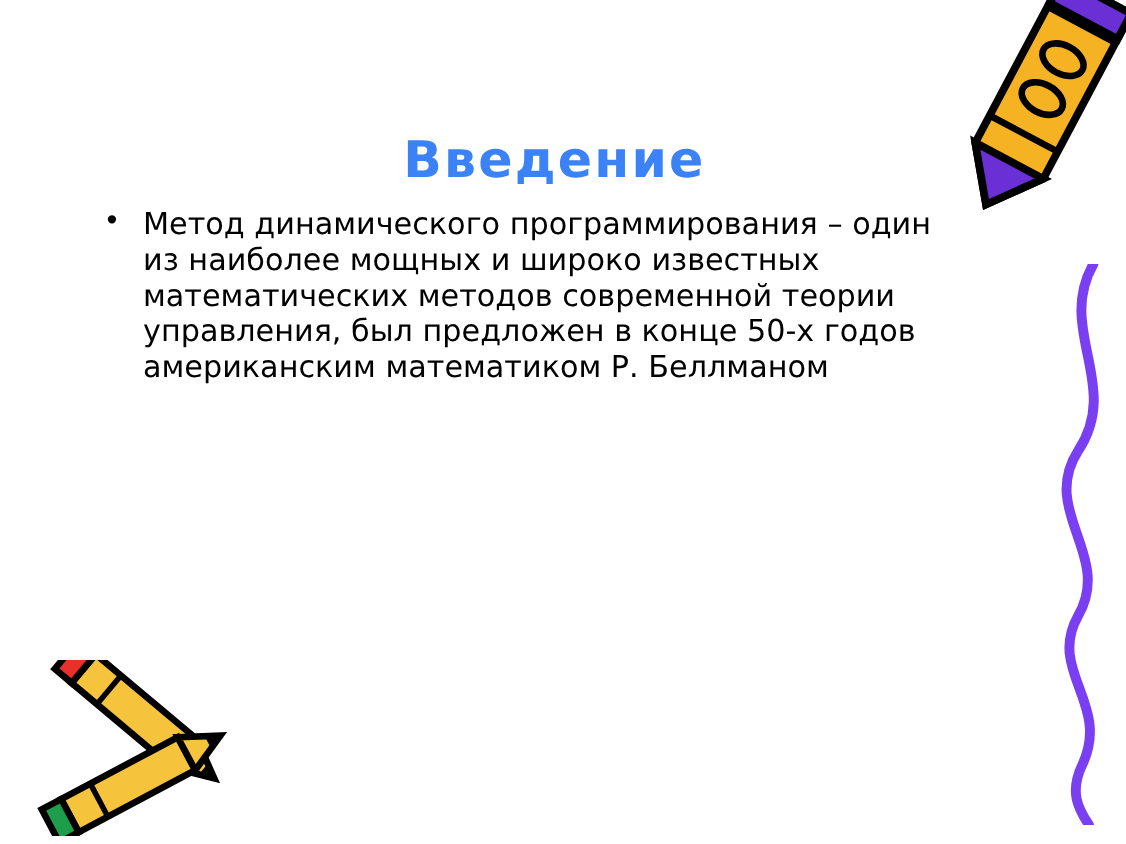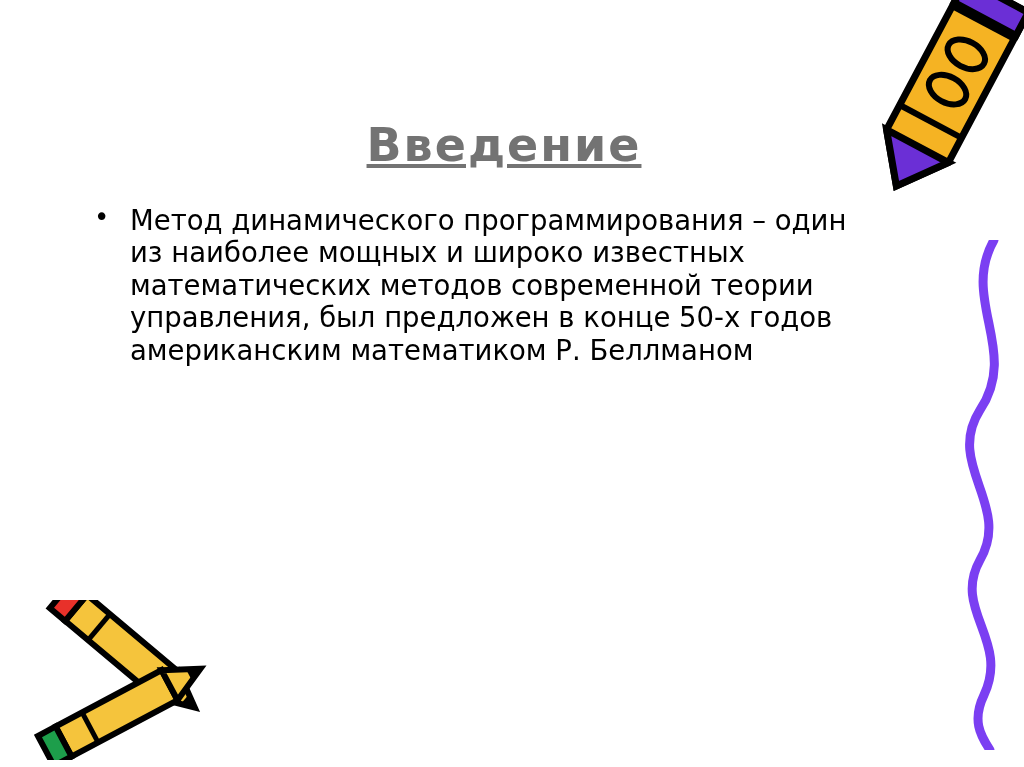--- a/index.html
+++ b/index.html
@@ -22,31 +22,30 @@
 
   
   .slide-title {
     position: absolute;
     left: 0;
     right: 16px;
     top: 118px;
     text-align: center;
     font-size: 46px;
     font-weight: bold;
-    color: #737373;
+    color: #3b82f6;
     letter-spacing: 2px;
     font-family: "DejaVu Sans", sans-serif;
-    text-decoration: underline;
   }
 
   
   .body-block {
     position: absolute;
     left: 78px;
-    top: 204px;
+    top: 188px;
     width: 800px;
   }
   ul.bullets {
     list-style: none;
     margin: 0;
     padding: 0;
   }
   ul.bullets > li {
     position: relative;
     padding-left: 52px;

